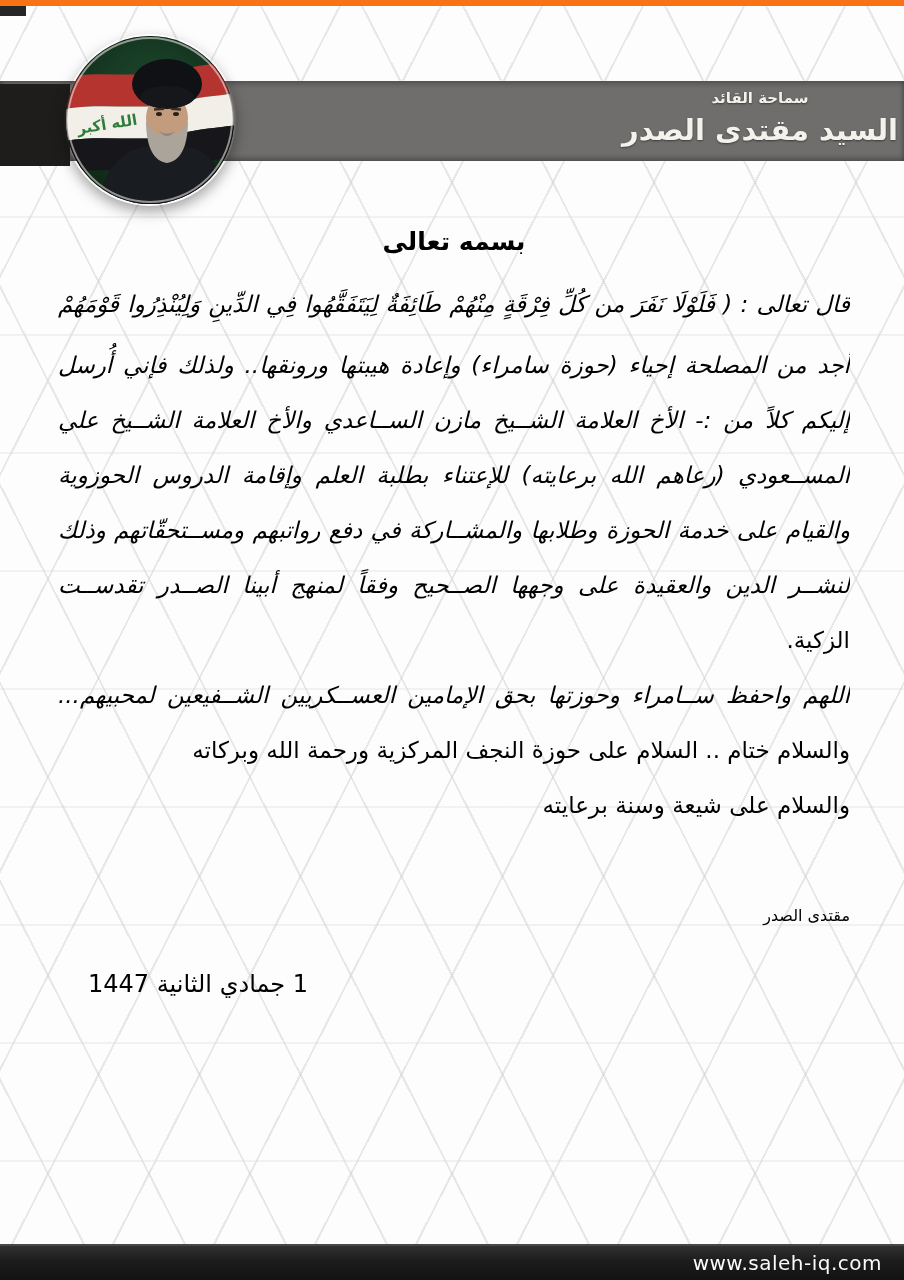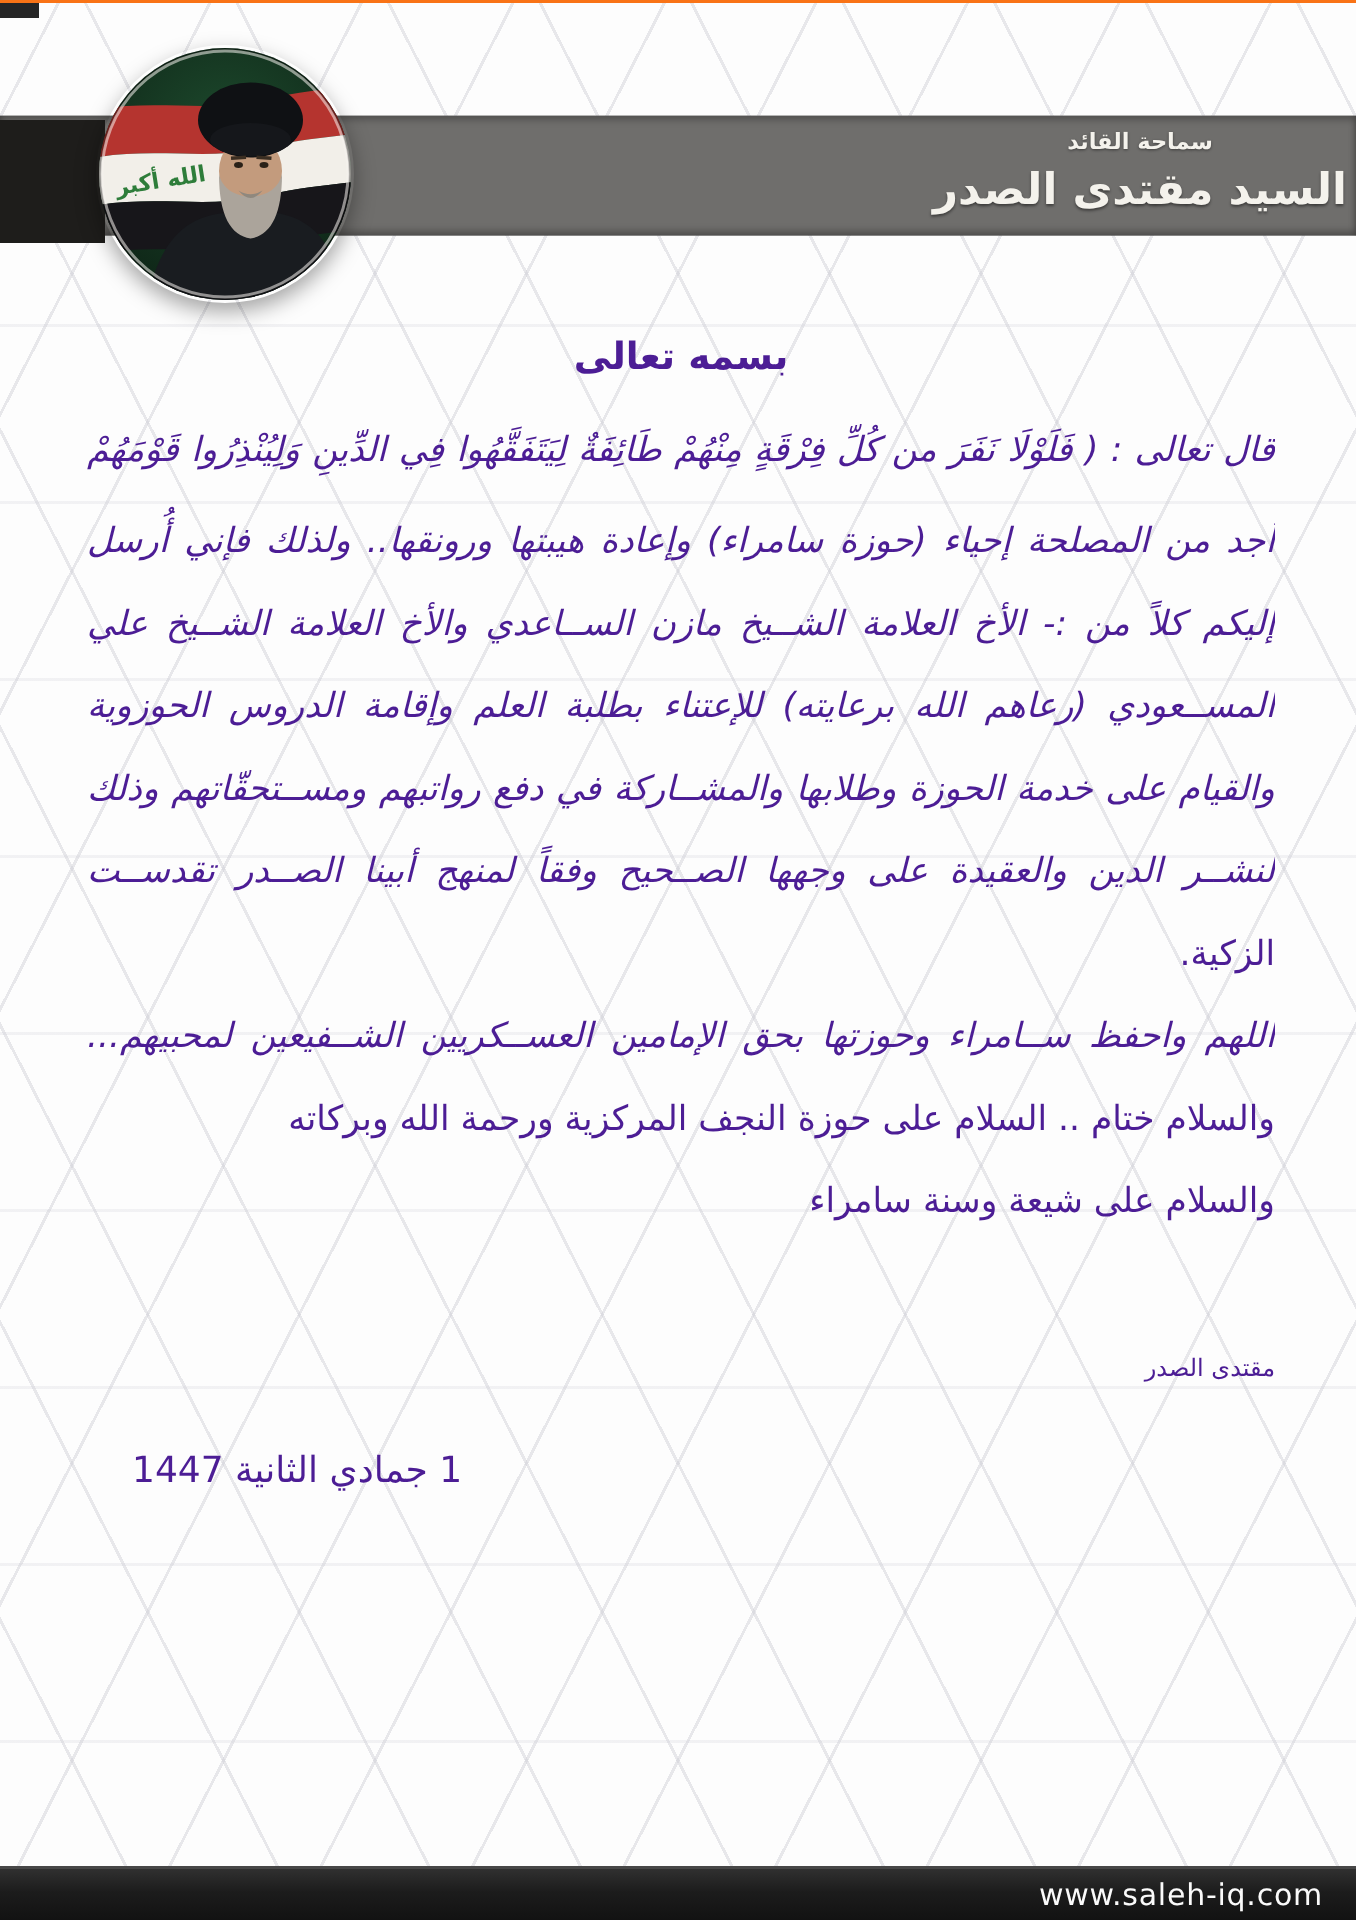--- a/index.html
+++ b/index.html
@@ -1,20 +1,20 @@
 <!DOCTYPE html>
 <html lang="ar"><head>
 <meta charset="utf-8">
 <style>
   html,body{margin:0;padding:0;background:#ffffff;}
   .page{
     position:relative;width:904px;height:1280px;margin:0 auto;
     background:#fdfdfd;overflow:hidden;
     font-family:"DejaVu Sans",sans-serif;
-    border-top:2px solid #f97316;box-sizing:border-box;
+    border-top:6px solid #f97316;box-sizing:border-box;
   }
   
   .pattern{
     position:absolute;inset:0;z-index:0;pointer-events:none;
     background-image:
       repeating-linear-gradient(63deg, rgba(205,205,212,.45) 0 2px, transparent 2px 90px),
       repeating-linear-gradient(-63deg, rgba(205,205,212,.45) 0 2px, transparent 2px 90px),
       repeating-linear-gradient(0deg, rgba(215,215,222,.30) 0 2px, transparent 2px 118px);
   }
   .corner-smudge{position:absolute;left:0;top:0;width:26px;height:10px;background:#262626;z-index:1;}
@@ -29,21 +29,21 @@
   .calligraphy .c1{font-size:15px;line-height:24px;letter-spacing:1px;font-weight:bold;}
   .calligraphy .c2{font-size:29px;line-height:40px;font-weight:bold;}
 
   
   .photo{position:absolute;left:64px;top:28px;width:172px;height:172px;z-index:4;border-radius:50%;
          box-shadow:0 6px 14px rgba(0,0,0,.35);}
   .photo svg{display:block;width:172px;height:172px;}
 
   
   .letter{position:absolute;left:58px;right:54px;top:208px;z-index:2;direction:rtl;
-          color:#4c1d95;font-size:23px;}
+          color:#000000;font-size:23px;}
   .heading{height:55px;line-height:55px;text-align:center;font-weight:bold;font-size:25px;margin-bottom:8px;}
   .ln{height:55px;line-height:55px;text-align:right;overflow:hidden;}
   .jst{text-align:justify;text-align-last:justify;font-style:italic;}
   .m8{margin-top:8px;}
   .m6{margin-top:6px;}
   .q2{text-align:right;padding-left:0;margin-left:70px;margin-right:70px;text-align:right;}
   .sig{height:55px;line-height:55px;text-align:right;padding-left:58px;margin-top:55px;font-size:16px;}
   .date{height:55px;line-height:55px;text-align:left;padding-left:30px;margin-top:14px;font-size:24px;direction:rtl;}
 
   
@@ -113,21 +113,21 @@
 
     <div class="ln jst m6">أجد من المصلحة إحياء (حوزة سامراء) وإعادة هيبتها ورونقها.. ولذلك فإني أُرسل</div>
     <div class="ln jst">إليكم كلاً من :- الأخ العلامة الشــيخ مازن الســاعدي والأخ العلامة الشــيخ علي</div>
     <div class="ln jst">المســعودي (رعاهم الله برعايته) للإعتناء بطلبة العلم وإقامة الدروس الحوزوية</div>
     <div class="ln jst">والقيام على خدمة الحوزة وطلابها والمشــاركة في دفع رواتبهم ومســتحقّاتهم وذلك</div>
     <div class="ln jst">لنشــر الدين والعقيدة على وجهها الصــحيح وفقاً لمنهج أبينا الصــدر تقدســت نفســه</div>
     <div class="ln">الزكية.</div>
 
     <div class="ln jst">اللهم واحفظ ســامراء وحوزتها بحق الإمامين العســكريين الشــفيعين لمحبيهم...</div>
     <div class="ln">والسلام ختام .. السلام على حوزة النجف المركزية ورحمة الله وبركاته</div>
-    <div class="ln">والسلام على شيعة وسنة سامراء</div>
+    <div class="ln">والسلام على شيعة وسنة برعايته</div>
 
     <div class="sig">مقتدى الصدر</div>
     <div class="date">1 جمادي الثانية 1447</div>
   </div>
 
   <div class="footer">
     <span class="site">www.saleh-iq.com</span>
   </div>
 </div>
 

